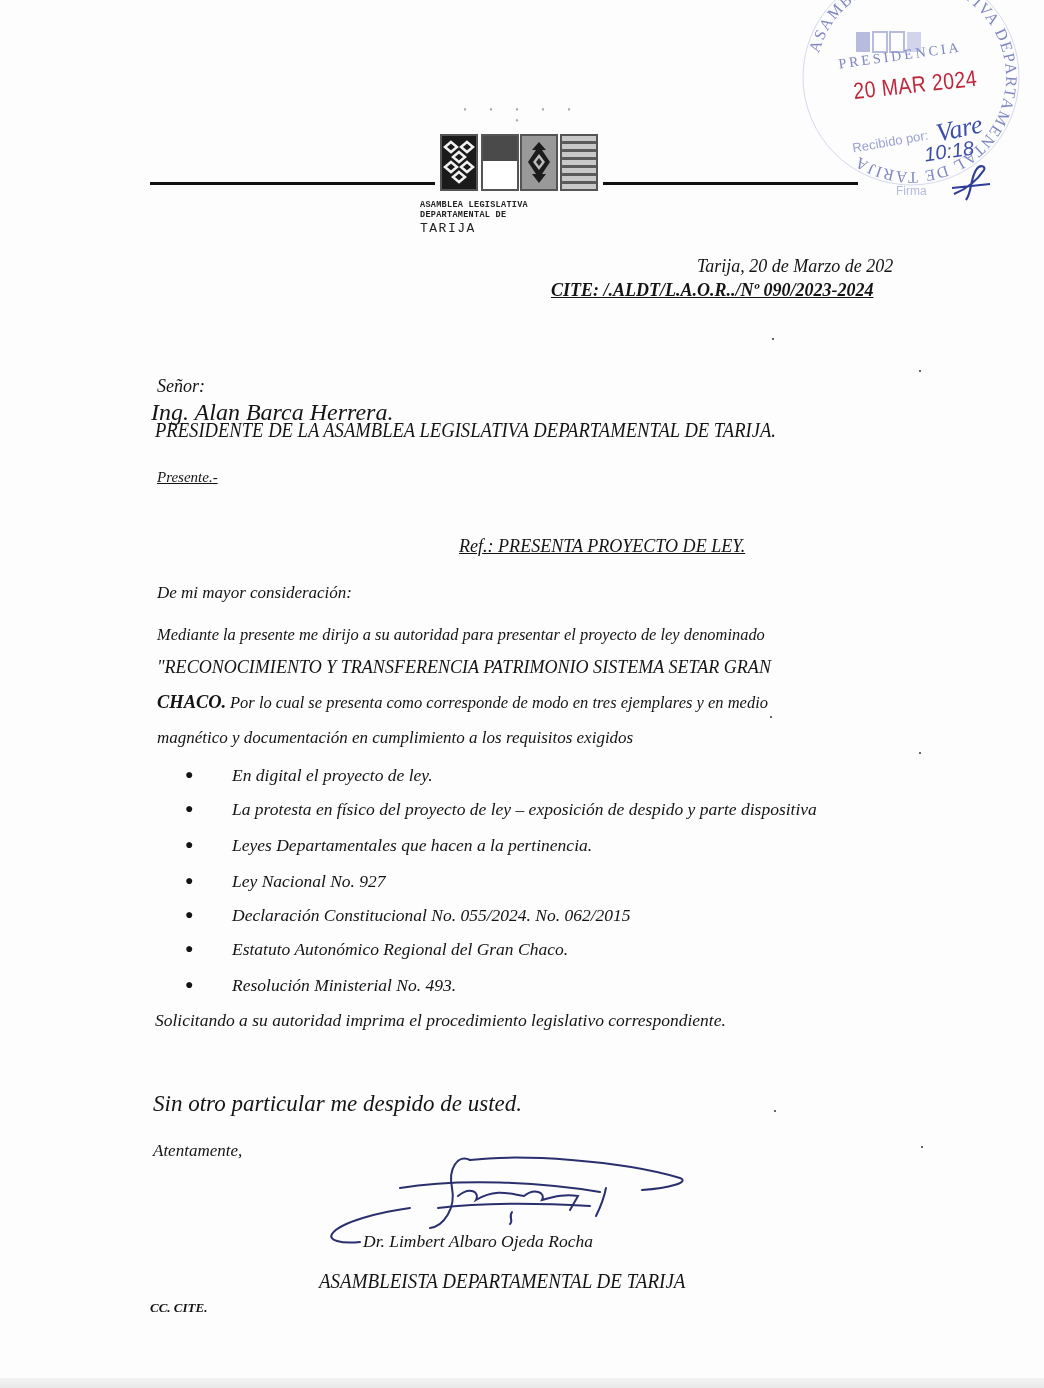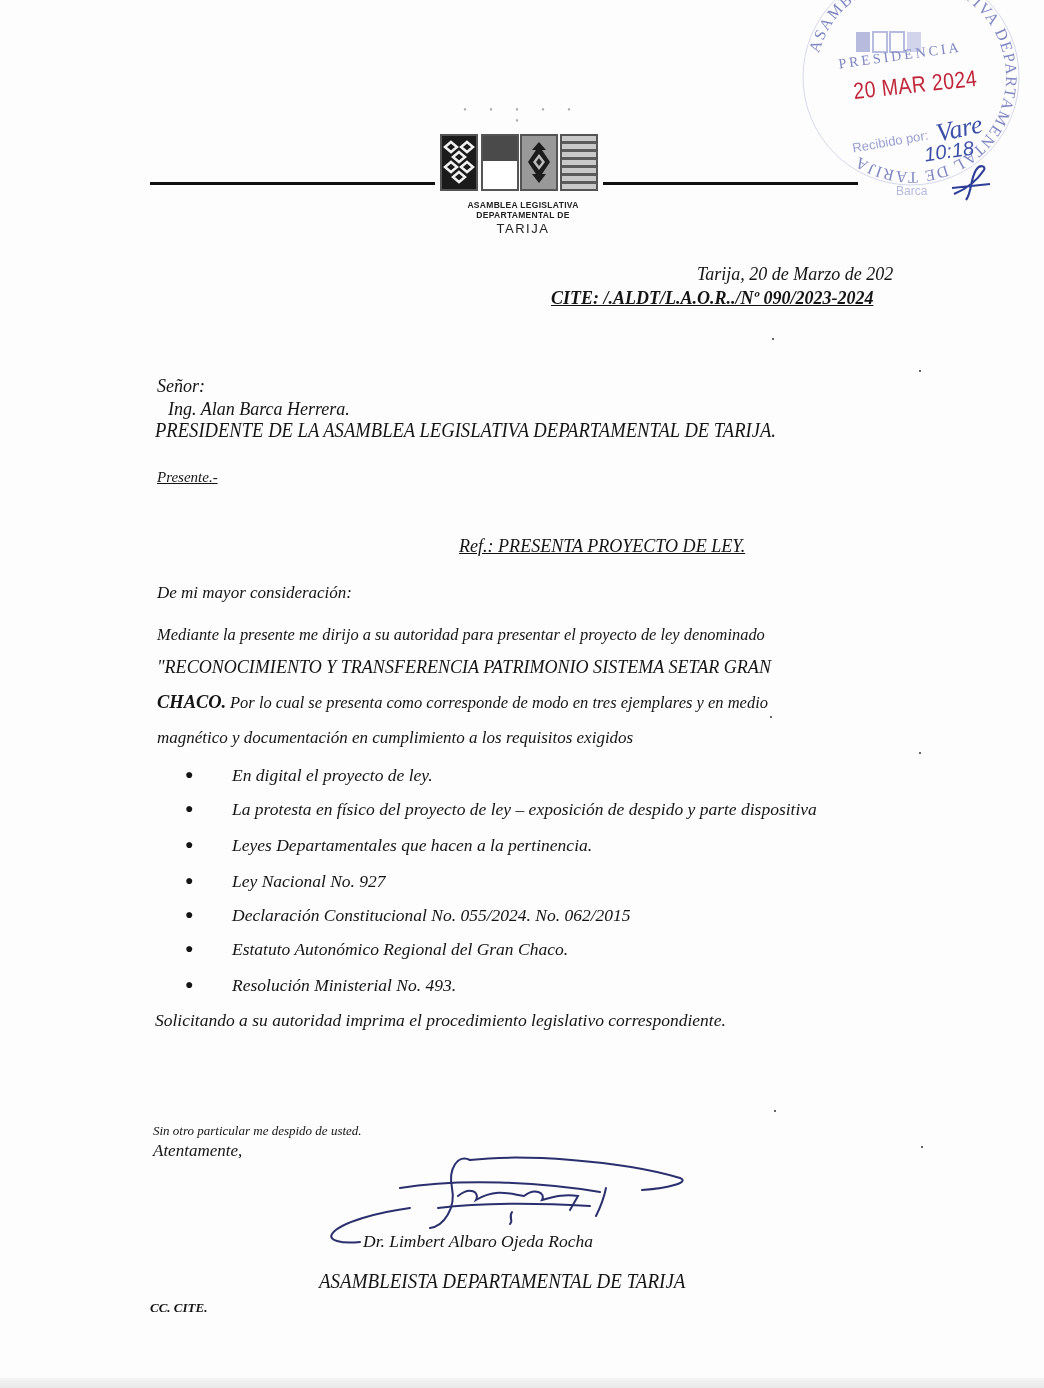--- a/index.html
+++ b/index.html
@@ -3,30 +3,30 @@
 <meta charset="utf-8">
 <style>
   html, body { margin: 0; padding: 0; }
   body {
     width: 1044px; height: 1388px; position: relative; overflow: hidden;
     background: #fdfdfd;
     font-family: "Liberation Serif", serif;
     color: #141414;
   }
   .abs { position: absolute; }
-  .it { font-style: italic; margin-top: 8px; }
+  .it { font-style: italic; }
   .narrow { font-family: "Liberation Serif", serif; font-style: italic; transform-origin: left top; }
 
   
   .rule { position: absolute; height: 3px; background: #111; }
 
   
   .logo-dots { position:absolute; left:462px; top:104px; width:120px; text-align:center; font-size:10px; color:#aaa; letter-spacing:10px; }
   .tile { position:absolute; top:134px; width:38px; height:57px; border:2px solid #555; box-sizing:border-box; }
-  .logo-text { position:absolute; left:443px; width:160px; text-align:center; font-family:Liberation Sans, sans-serif; color:#222; }
+  .logo-text { position:absolute; left:420px; width:160px; font-family:Liberation Mono, monospace; color:#222; }
 
   
   .stamp { position:absolute; left:796px; top:-38px; width:230px; height:230px; }
 
   .cite { font-weight: bold; text-decoration: underline; }
   ul.req { list-style: none; margin: 0; padding: 0; }
   ul.req li { position:absolute; left:185px; font-size:17.5px; font-style: italic; white-space: nowrap; }
   ul.req li .bullet { position:absolute; left:0; top:2px; font-style:normal; font-size:14px; }
   ul.req li .txt { position:absolute; left:32px;margin-left:15px; }
 
@@ -88,31 +88,31 @@
       <rect x="77" y="70" width="14" height="20" fill="none" stroke="#8a90c8" stroke-width="2"></rect>
       <rect x="94" y="70" width="14" height="20" fill="none" stroke="#8a90c8" stroke-width="2"></rect>
       <rect x="111" y="70" width="14" height="20" fill="#b5b9de"></rect>
     </g>
   </svg>
   <div class="abs" style="left:42px; top:86px; font-size:14px; letter-spacing:3px; color:#7f86c2; font-family:'Liberation Serif',serif; transform:rotate(-8deg);">PRESIDENCIA</div>
   <div class="abs" style="left:56px; top:116px; font-size:23px; color:#c0263a; font-family:'Liberation Sans',sans-serif; transform:rotate(-6deg) scaleX(0.85); transform-origin:left top; letter-spacing:0.5px;">20 MAR 2024</div>
   <div class="abs" style="left:56px; top:172px; font-size:13px; color:#9aa0d0; font-family:'Liberation Sans',sans-serif; transform:rotate(-10deg);">Recibido por:</div>
   <div class="abs" style="left:140px; top:152px; font-size:26px; color:#3c4fa8; font-family:'Liberation Serif',serif; font-style:italic; transform:rotate(-12deg);">Vare</div>
   <div class="abs" style="left:128px; top:178px; font-size:20px; color:#3c4fa8; font-family:'Liberation Sans',sans-serif; font-style:italic; transform:rotate(-8deg);">10:18</div>
-  <div class="abs" style="left:100px; top:222px; font-size:12px; color:#b5b9de; font-family:'Liberation Sans',sans-serif;">Barca</div>
+  <div class="abs" style="left:100px; top:222px; font-size:12px; color:#b5b9de; font-family:'Liberation Sans',sans-serif;">Firma</div>
   <svg class="abs" style="left:150px; top:200px;" width="50" height="40" viewBox="0 0 50 40">
     <path d="M8 32 C 18 28, 30 20, 38 8 C 40 4, 34 2, 30 8 C 24 18, 26 30, 20 38 M6 26 L44 22" fill="none" stroke="#2f3e96" stroke-width="2.2"></path>
   </svg>
 </div>
 
 <div class="abs it" style="left:697px; top:256px; font-size:18px;">Tarija, 20 de Marzo de 202</div>
 <div class="abs it cite" style="left:551px; top:280px; font-size:18px;">CITE: /.ALDT/L.A.O.R../Nº 090/2023-2024</div>
 
 <div class="abs narrow" style="left:157px; top:376px; font-size:18px;font-family:Liberation Serif, serif;">Señor:</div>
-<div class="abs narrow" style="left:168px; top:399px; font-size:18px;">Ing. Alan Barca Herrera.</div>
+<div class="abs narrow" style="left:151px; top:399px; font-size:24px;">Ing. Alan Barca Herrera.</div>
 <div class="abs narrow" style="left:155px; top:419px; font-size:20px; transform:scaleX(0.93); white-space:nowrap;">PRESIDENTE DE LA ASAMBLEA LEGISLATIVA DEPARTAMENTAL DE TARIJA.</div>
 <div class="abs narrow" style="left:157px; top:469px; font-size:15px; text-decoration:underline;">Presente.-</div>
 
 <div class="abs narrow" style="left:459px; top:535px; font-size:19px; text-decoration:underline; white-space:nowrap; transform:scaleX(0.95);">Ref.: PRESENTA PROYECTO DE LEY.</div>
 
 <div class="abs narrow" style="left:157px; top:583px; font-size:17px;">De mi mayor consideración:</div>
 
 <div class="abs narrow" style="left:157px; top:625px; font-size:17px; white-space:nowrap; transform:scaleX(0.965);">Mediante la presente me dirijo a su autoridad para presentar el proyecto de ley denominado</div>
 <div class="abs narrow" style="left:157px; top:656px; font-size:19px; white-space:nowrap; transform:scaleX(0.95);">"RECONOCIMIENTO Y TRANSFERENCIA PATRIMONIO SISTEMA SETAR GRAN</div>
 <div class="abs" style="left:157px; top:691px; white-space:nowrap; font-style:italic; transform:scaleX(0.97); transform-origin:left top;">
@@ -147,21 +147,21 @@
       <span class="txt">Estatuto Autonómico Regional del Gran Chaco.</span>
     </li>
   <li style="top:975px;">
       <span class="bullet">●</span>
       <span class="txt">Resolución Ministerial No. 493.</span>
     </li>
 </ul>
 
 <div class="abs narrow" style="left:155px; top:1010px; font-size:17.5px; white-space:nowrap;">Solicitando a su autoridad imprima el procedimiento legislativo correspondiente.</div>
 
-<div class="abs narrow" style="left:153px; top:1123px; font-size:13px;">Sin otro particular me despido de usted.</div>
+<div class="abs narrow" style="left:153px; top:1091px; font-size:23px;">Sin otro particular me despido de usted.</div>
 <div class="abs narrow" style="left:153px; top:1141px; font-size:17px;">Atentamente,</div>
 
 <svg class="abs" style="left:320px; top:1148px;" width="380" height="110" viewBox="0 0 380 110">
   <g fill="none" stroke="#2a2f6e" stroke-width="2" stroke-linecap="round">
     <path d="M150 12 C 138 6, 128 20, 132 40 C 136 60, 124 78, 110 80"></path>
     <path d="M150 12 C 200 6, 300 12, 360 30 C 370 34, 350 40, 322 42"></path>
     <path d="M80 40 C 140 30, 220 34, 280 44"></path>
     <path d="M118 60 C 150 56, 200 54, 270 58"></path>
     <path d="M138 48 C 150 38, 160 44, 156 52 C 176 40, 190 46, 204 48 C 214 40, 226 44, 222 52 C 236 48, 246 46, 258 48 L 250 62"></path>
     <path d="M90 60 C 60 64, 20 74, 12 86 C 8 92, 20 96, 40 94"></path>

